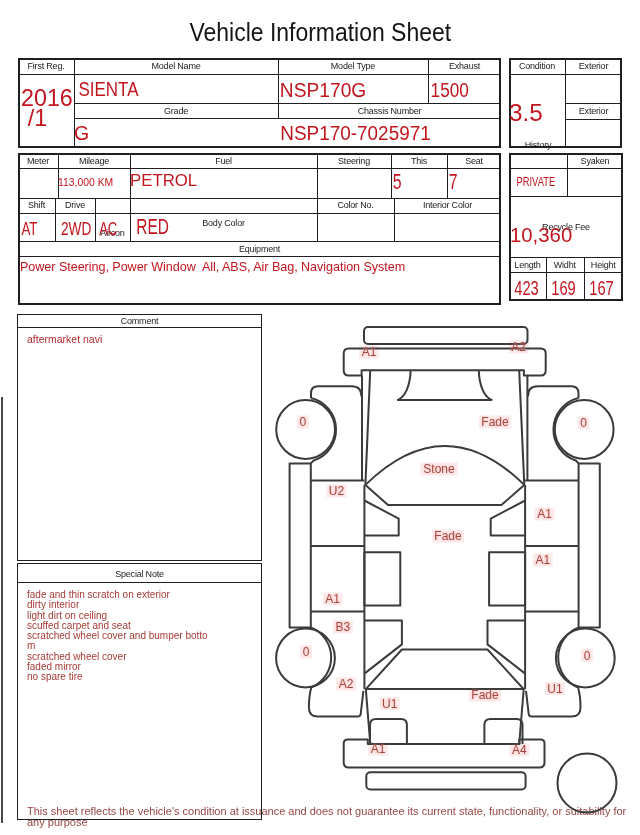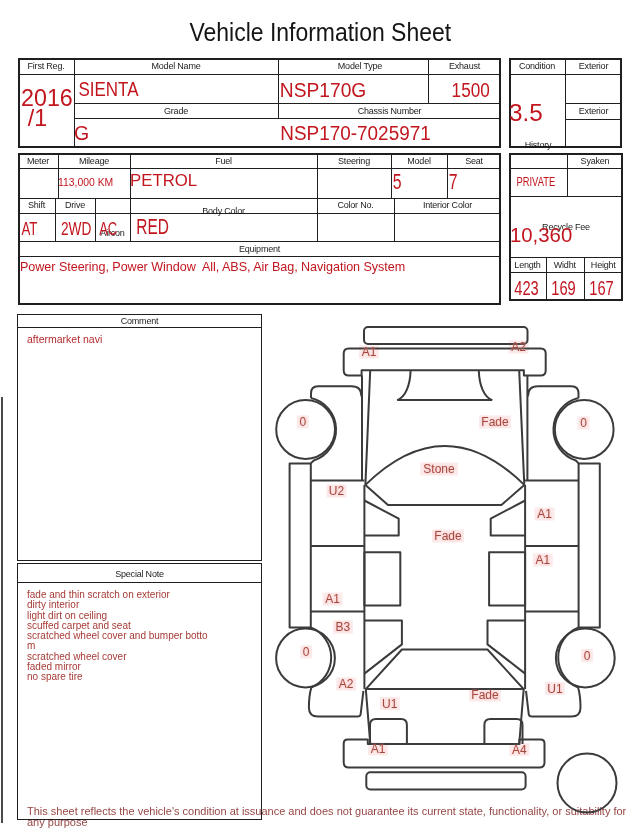--- a/index.html
+++ b/index.html
@@ -29,27 +29,27 @@
 <div class="vl" style="left:428px;top:58px;height:45px;"></div>
 
 <div class="hd" style="left:18px;top:62px;width:56px;">First Reg.</div>
 
 <div class="rv" style="left:21px;top:88px;width:54px;font-size:24px;line-height:20.3px;text-align:left;"><span style="display:inline-block;transform:scaleX(0.97);transform-origin:left;">2016<br><span style="margin-left:7px;">/1</span></span></div>
 
 <div class="hd" style="left:74px;top:62px;width:204px;">Model Name</div>
 
 <div class="rv" style="left:74px;top:79.5px;width:204px;font-size:19.5px;"><span class="sx" style="transform:scaleX(0.87);">SIENTA</span></div>
 
-<div class="hd" style="left:278px;top:62px;width:150px;padding-left:7px;">Model Type</div>
+<div class="hd" style="left:278px;top:62px;width:150px;">Model Type</div>
 
 <div class="rv" style="left:278px;top:80.4px;width:150px;font-size:20px;"><span class="sx" style="transform:scaleX(0.96);">NSP170G</span></div>
 
 <div class="hd" style="left:428px;top:62px;width:73px;">Exhaust</div>
 
-<div class="rv" style="left:428px;top:80.5px;width:71px;font-size:19.5px;padding-left:21px;"><span class="sx" style="transform:scaleX(0.88);">1500</span></div>
+<div class="rv" style="left:428px;top:80.5px;width:71px;font-size:19.5px;"><span class="sx" style="transform:scaleX(0.88);">1500</span></div>
 
 <div class="hd" style="left:74px;top:106.6px;width:204px;">Grade</div>
 
 <div class="rv" style="left:74px;top:123.5px;width:204px;font-size:19.5px;">G</div>
 
 <div class="hd" style="left:278px;top:106.6px;width:223px;">Chassis Number</div>
 
 <div class="rv" style="left:278px;top:123.8px;width:223px;font-size:19.5px;"><span class="sx" style="transform:scaleX(0.97);">NSP170-7025971</span></div>
 
 <div class="bx" style="left:509px;top:58px;width:113px;height:90px;"></div>
@@ -91,41 +91,41 @@
 <div class="hd" style="left:58px;top:156.5px;width:72px;">Mileage</div>
 
 <div class="rv" style="left:58px;top:178.1px;width:72px;font-size:10.4px;">113,000 KM</div>
 
 <div class="hd" style="left:130px;top:156.5px;width:187px;">Fuel</div>
 
 <div class="rv" style="left:130px;top:172.8px;width:187px;font-size:16.8px;">PETROL</div>
 
 <div class="hd" style="left:317px;top:156.5px;width:74px;">Steering</div>
 
-<div class="hd" style="left:391px;top:156.5px;width:56px;">Model</div>
+<div class="hd" style="left:391px;top:156.5px;width:56px;">This</div>
 
 <div class="rv" style="left:391px;top:170.6px;width:56px;font-size:22px;"><span class="sx" style="transform:scaleX(0.72);">5</span></div>
 
 <div class="hd" style="left:447px;top:156.5px;width:54px;">Seat</div>
 
 <div class="rv" style="left:447px;top:170.6px;width:54px;font-size:22px;"><span class="sx" style="transform:scaleX(0.72);">7</span></div>
 
 <div class="hd" style="left:18px;top:201.4px;width:37px;">Shift</div>
 
 <div class="rv" style="left:18px;top:218.7px;width:37px;font-size:19px;"><span class="sx" style="transform:scaleX(0.7);">AT</span></div>
 
 <div class="hd" style="left:55px;top:201.4px;width:40px;">Drive</div>
 
 <div class="rv" style="left:55px;top:218.7px;width:40px;font-size:19px;"><span class="sx" style="transform:scaleX(0.72);">2WD</span></div>
 
 <div class="hd" style="left:95px;top:201.4px;width:35px;margin-top:28px;">Aircon</div>
 
 <div class="rv" style="left:95px;top:218.7px;width:35px;font-size:19px;"><span class="sx" style="transform:scaleX(0.68);">AC</span></div>
 
-<div class="hd" style="left:130px;top:207px;width:187px;">Body Color</div>
+<div class="hd" style="left:130px;top:219px;width:187px;">Body Color</div>
 
 <div class="rv" style="left:130px;top:216.5px;width:187px;font-size:21.5px;"><span class="sx" style="transform:scaleX(0.72);">RED</span></div>
 
 <div class="hd" style="left:317px;top:201.4px;width:77px;">Color No.</div>
 
 <div class="hd" style="left:394px;top:201.4px;width:107px;">Interior Color</div>
 
 <div class="hd" style="left:18px;top:245px;width:483px;">Equipment</div>
 
 <div class="rv" style="left:20px;top:261px;width:490px;font-size:12.6px;text-align:left;"><span style="letter-spacing:-0.05px;">Power Steering, Power Window&nbsp; All, ABS, Air Bag, Navigation System</span></div>

